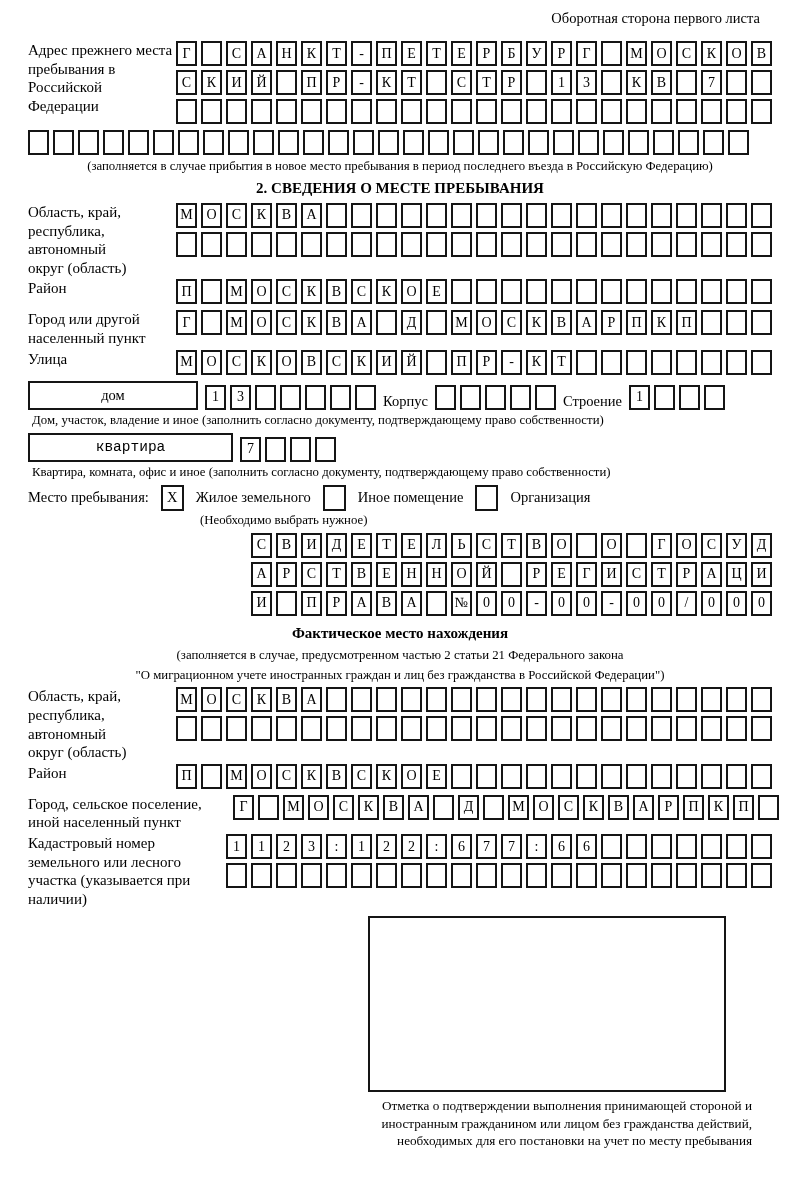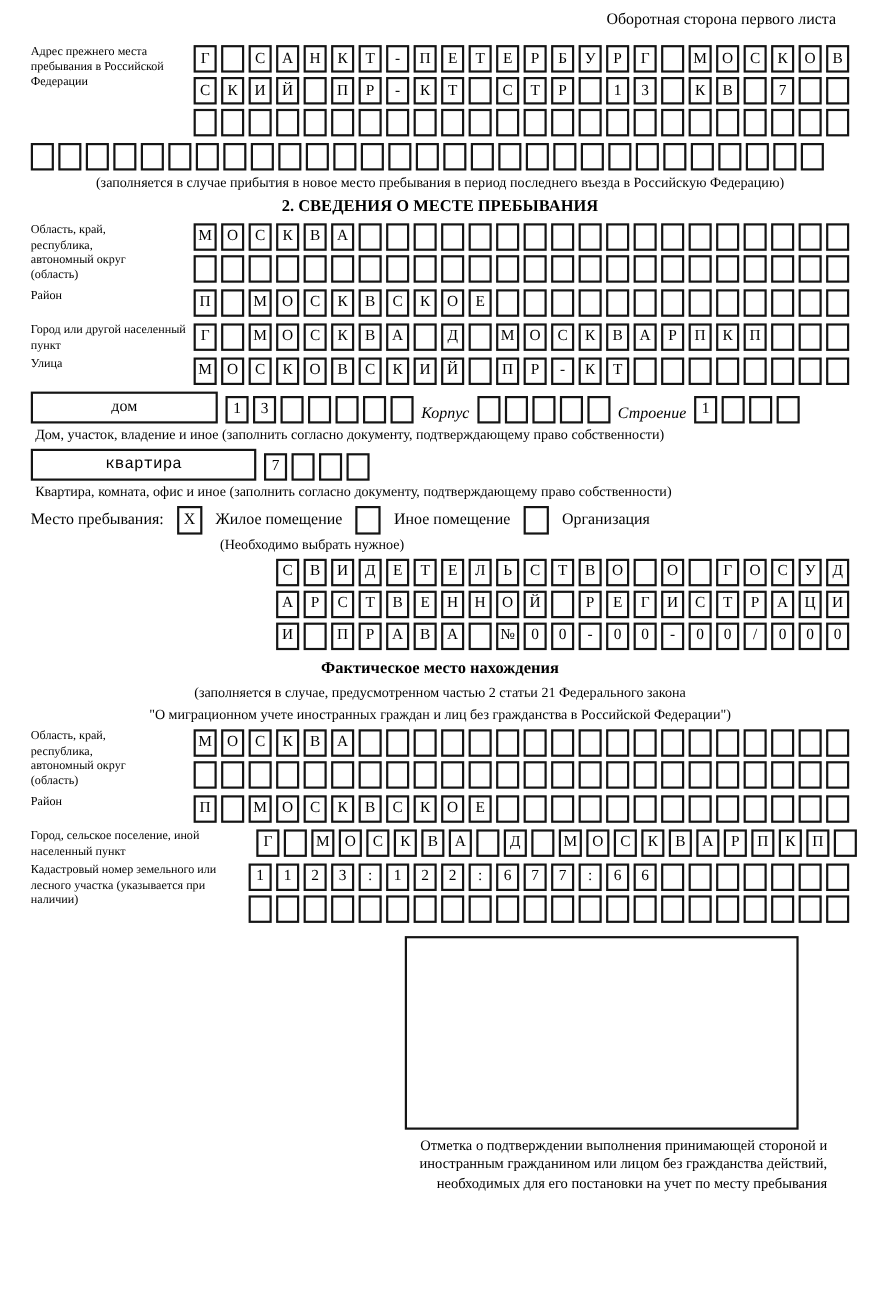--- a/index.html
+++ b/index.html
@@ -4,21 +4,21 @@
 <style>
   html,body { margin:0; padding:0; background:#fff; }
   .page {
     position:relative; width:800px; height:1180px; box-sizing:border-box;
     padding:10px 28px 0 28px; background:#fff; color:#000;
     font-family:"Liberation Serif", serif; overflow:hidden;
   }
   .hdr { text-align:right; font-size:14.5px; padding-right:12px; margin-bottom:14px; }
 
   .block { display:flex; align-items:flex-start; margin-bottom:2px; }
-  .flabel { font-size:11px; line-height:1.24; flex:0 0 auto; }
+  .flabel { font-size:15px; line-height:1.24; flex:0 0 auto; }
   .w147 { width:147px; }
   .w112 { width:112px; }
   .w205 { width:205px; }
   .w190 { width:190px; }
   .w218 { width:218px; }
   .gridcol { margin-left:auto; }
 
   .cells { display:flex; gap:4px; margin-bottom:4px; }
   .cells.ralign { margin-left:auto; }
   .cell {
@@ -32,21 +32,21 @@
   .note.center { text-align:center; margin-left:0; }
   .sec-title { text-align:center; font-weight:bold; font-size:15px; margin:5px 0 6px; }
 
   .inline-row { display:flex; align-items:flex-end; gap:7px; margin:1px 0 3px; }
   .widebox {
     box-sizing:border-box; border:2px solid #151515; height:29px;
     display:flex; align-items:center; justify-content:center; font-size:14.5px;
   }
   .wb-dom { width:170px; }
   .wb-kv { width:205px;font-family:Liberation Mono, monospace; }
-  .inline-lbl { font-size:14.5px;font-style:italic; }
+  .inline-lbl { font-size:14.5px; }
 
   .chk-row { display:flex; align-items:center; gap:12px; margin:3px 0 2px; font-size:14.5px; }
   .chk {
     box-sizing:border-box; width:23px; height:26px; border:2px solid #151515;
     display:inline-flex; align-items:center; justify-content:center; font-size:14.5px;
   }
   .choose-note { font-size:12.8px; margin:0 0 5px 172px; }
 
   .stamp-box { box-sizing:border-box; width:358px; height:176px; border:2px solid #151515; margin:8px 0 5px 340px; }
   .stamp-caption { width:402px; margin-left:322px; text-align:right; font-size:13.2px; line-height:1.32; }
@@ -360,21 +360,21 @@
         <span class="cell"></span>
         <span class="cell"></span>
         <span class="cell"></span>
       </div>
   </div>
   <div class="note">Квартира, комната, офис и иное (заполнить согласно документу, подтверждающему право собственности)</div>
 
   <div class="chk-row">
     <span>Место пребывания:</span>
     <span class="chk">X</span>
-    <span>Жилое помещение</span>
+    <span>Жилое земельного</span>
     <span class="chk"></span>
     <span>Иное помещение</span>
     <span class="chk"></span>
     <span>Организация</span>
   </div>
   <div class="choose-note">(Необходимо выбрать нужное)</div>
 
   <div class="block">
     <div class="gridcol">
       <div class="cells">

